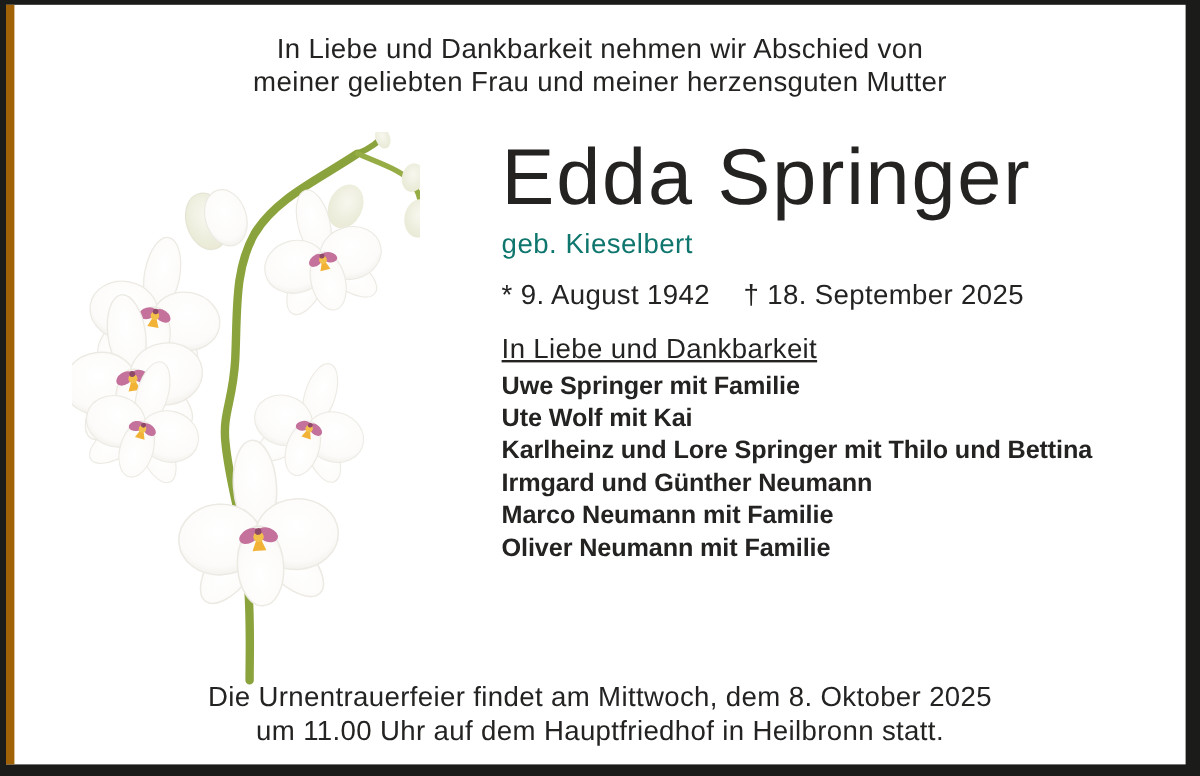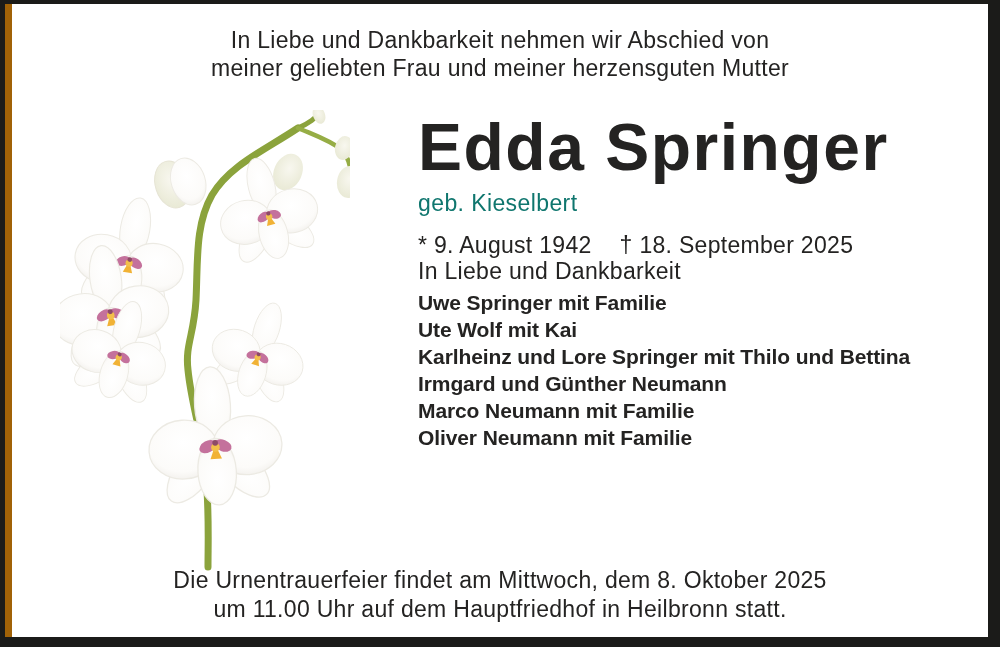--- a/index.html
+++ b/index.html
@@ -7,26 +7,26 @@
        font-family:"Liberation Sans","DejaVu Sans",sans-serif;color:#242322;}
 
   .ad{position:relative;width:1000px;height:647px;background:#1b1b19;}
   .paper{position:absolute;top:4px;left:5px;right:12px;bottom:10px;
          background:#ffffff;border-left:7px solid #a16207;}
 
   .intro{position:absolute;top:22px;left:0;right:0;text-align:center;
          font-size:23px;line-height:28px;letter-spacing:.3px;}
 
   .col{position:absolute;left:406px;top:110px;width:575px;}
-  .name{font-size:66px;line-height:66px;letter-spacing:1.5px;font-weight:700;
+  .name{font-size:66px;line-height:66px;letter-spacing:1.5px;font-weight:400;
         white-space:nowrap;}
   .maiden{margin-top:10px;font-size:23px;line-height:26px;letter-spacing:.4px;color:#0f766e;}
   .dates{margin-top:16px;font-size:23px;line-height:26px;letter-spacing:.3px;white-space:nowrap;}
   .dates .death{margin-left:28px;margin-top:26px;}
-  .mourn{font-size:23px;line-height:26px;letter-spacing:.3px;}
+  .mourn{margin-top:19px;font-size:23px;line-height:26px;letter-spacing:.3px;text-decoration:underline;}
   .mourners{margin-top:5px;font-size:21px;line-height:27px;font-weight:bold;
             letter-spacing:-.1px;white-space:nowrap;}
 
   .funeral{position:absolute;top:562px;left:0;right:0;text-align:center;
            font-size:23px;line-height:29px;letter-spacing:.3px;}
 
   .orchid{position:absolute;left:48px;top:106px;width:290px;height:465px;}
 </style>
 </head>
 <body>

